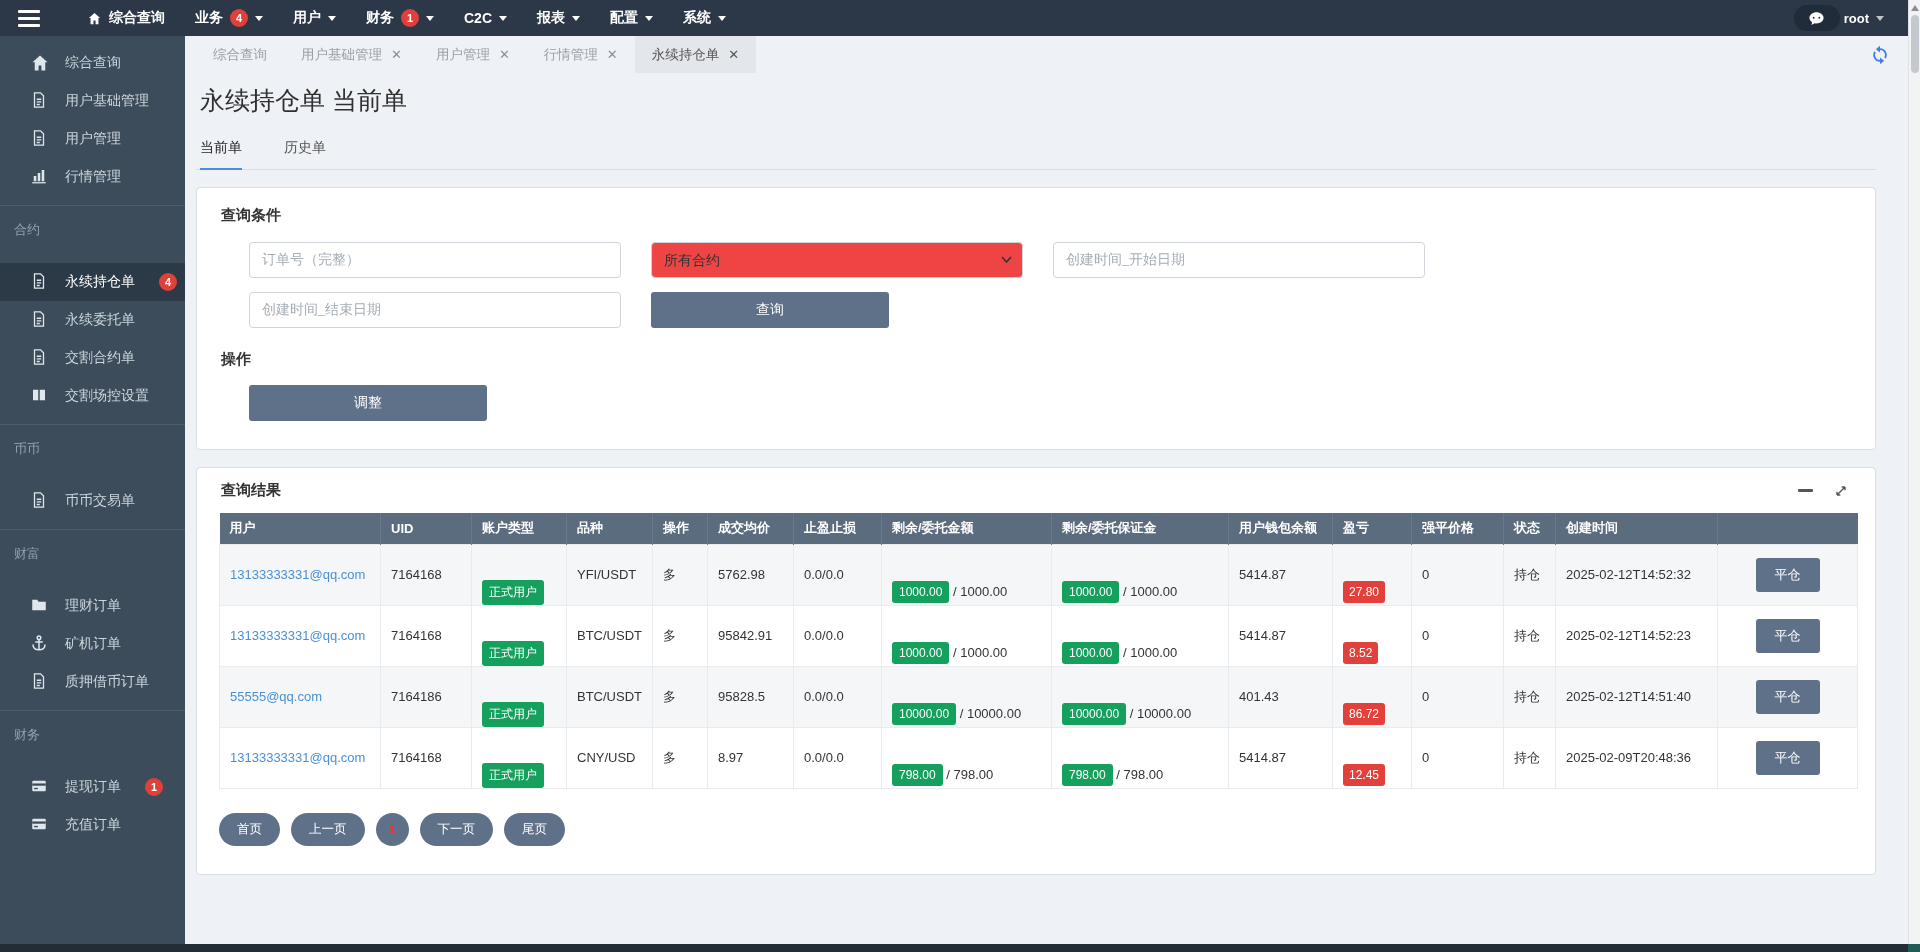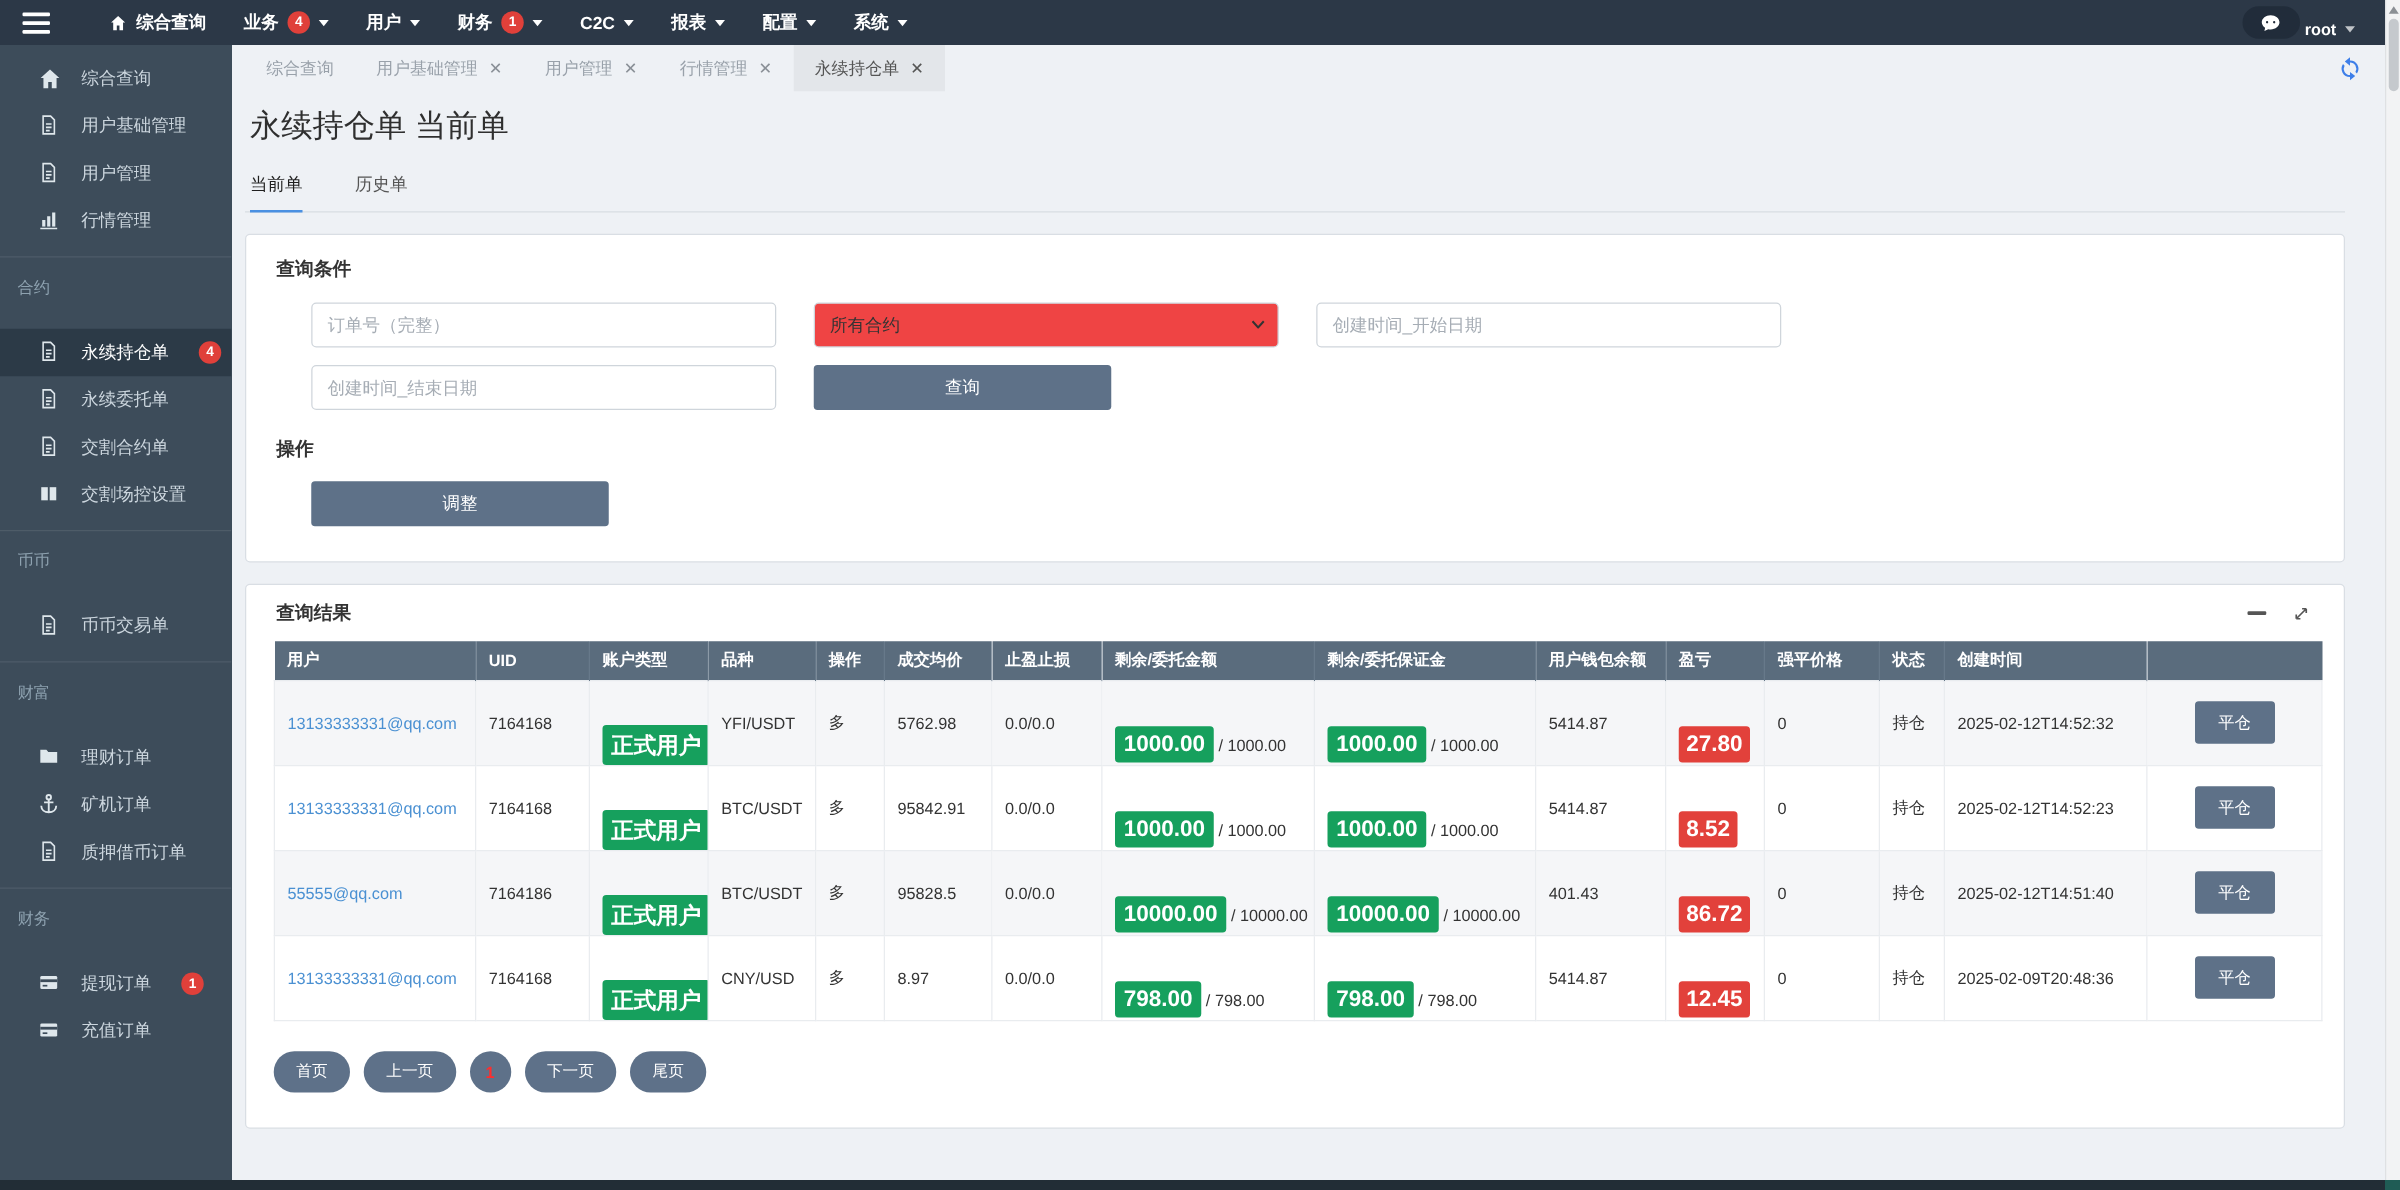--- a/index.html
+++ b/index.html
@@ -9,21 +9,21 @@
     background:#eef1f5; position:relative; color:#333;
   }
   
   .topbar{position:fixed;top:0;left:0;right:12px;height:36px;background:#2c3847;display:flex;align-items:center;z-index:50;}
   .hamburger{width:58px;height:36px;display:flex;flex-direction:column;justify-content:center;align-items:center;gap:4px;cursor:pointer;}
   .hamburger span{width:22px;height:3px;background:#fff;border-radius:1px;}
   .nav-items{display:flex;align-items:center;margin-left:14px;}
   .nav-item{display:flex;align-items:center;gap:7px;height:36px;padding:0 15px;color:#fff;font-size:14px;font-weight:bold;cursor:pointer;}
   .nav-badge{background:#e0403a;color:#fff;font-size:11px;font-weight:bold;min-width:18px;height:18px;line-height:18px;border-radius:50%;text-align:center;padding:0 2px;}
   .caret{width:0;height:0;border-left:4px solid transparent;border-right:4px solid transparent;border-top:5px solid #fff;display:inline-block;}
-  .topbar-right{margin-left:auto;margin-right:24px;display:flex;align-items:flex-end;gap:4px;}
+  .topbar-right{margin-left:auto;margin-right:24px;display:flex;align-items:center;gap:4px;}
   .chat-pill{width:46px;height:26px;background:#212c3a;border-radius:13px;display:flex;align-items:center;justify-content:center;cursor:pointer;}
   .user-menu{display:flex;align-items:center;gap:7px;color:#fff;font-size:13px;font-weight:bold;cursor:pointer;}
   
   .sidebar{position:fixed;top:36px;left:0;bottom:0;width:185px;background:#3d4c5a;z-index:40;padding-top:8px;}
   .side-item{height:38px;display:flex;align-items:center;padding-left:30px;gap:15px;color:#ccd6de;font-size:14px;cursor:pointer;}
   .side-item .sicon{width:20px;height:20px;flex:0 0 20px;color:#dfe7ec;}
   .side-item.active{background:#2c3a47;color:#fff;}
   .side-badge{background:#e0403a;color:#fff;font-size:11px;font-weight:bold;min-width:18px;height:18px;line-height:18px;border-radius:50%;text-align:center;margin-left:9px;}
   .side-section{padding:15px 0 24px 14px;color:#8ea2b0;font-size:13px;border-top:1px solid rgba(255,255,255,.09);margin-top:9px;}
   
@@ -36,21 +36,21 @@
   .refresh-btn{margin-left:auto;margin-right:30px;cursor:pointer;display:flex;}
   .page{padding:2px 44px 0 11px;}
   .page-title{font-size:25px;font-weight:400;color:#2f2f2f;margin:9px 0 22px 4px;}
   .subtabs{display:flex;gap:42px;border-bottom:1px solid #d8dde2;padding-left:4px;}
   .subtab{padding-bottom:11px;font-size:14px;color:#555;cursor:pointer;}
   .subtab.active{color:#1f1f1f;border-bottom:2px solid #4a90e2;margin-bottom:-1px;}
   .panel{background:#fff;border:1px solid #d9dee4;border-radius:4px;margin-top:17px;}
   .panel-query{padding:18px 0 28px;}
   .section-h{font-size:15px;font-weight:bold;color:#333;margin-left:24px;}
   .form-grid{margin:17px 0 0 52px;display:grid;grid-template-columns:372px 372px 372px;column-gap:30px;row-gap:14px;align-items:center;}
-  .txt{height:36px;border:1px solid #cfd5db;border-radius:4px;padding:0 12px;font-size:14px;color:#333;width:100%;outline:none;font-family:Liberation Sans, sans-serif;}
+  .txt{height:36px;border:1px solid #cfd5db;border-radius:4px;padding:0 12px;font-size:14px;color:#333;width:100%;outline:none;font-family:Liberation Serif, serif;}
   .txt::placeholder{color:#a6adb5;}
   .select-wrap{position:relative;width:100%;}
   .select-wrap select{width:100%;height:36px;-webkit-appearance:none;appearance:none;border:1px solid #cfd5db;border-radius:4px;padding:0 12px;font-size:14px;color:#333;background:#ef4444;outline:none;font-family:inherit;cursor:pointer;}
   .chev{position:absolute;right:11px;top:14px;pointer-events:none;display:flex;}
   .btn{height:36px;background:#5e7188;color:#fff;font-size:14px;border:none;border-radius:3px;cursor:pointer;font-family:inherit;}
   .btn-search{width:238px;}
   .op-row{margin:16px 0 0 52px;display:flex;gap:30px;}
   .op-select{width:378px;}
   .btn-adjust{width:238px;}
   
@@ -59,21 +59,21 @@
   .head-tools{margin-left:auto;display:flex;align-items:center;gap:20px;}
   .tool-minus{width:15px;height:3px;background:#555;border-radius:1px;cursor:pointer;}
   .tool-expand{cursor:pointer;display:flex;}
   .table-wrap{margin:2px 22px 0;}
   table{width:100%;border-collapse:collapse;table-layout:fixed;}
   thead th{background:#5a6c7d;color:#fff;font-size:13px;font-weight:bold;text-align:left;height:31px;padding:0 0 0 10px;border-right:1px solid #67798a;overflow:hidden;white-space:nowrap;}
   thead th:last-child{border-right:none;}
   tbody td{font-size:13px;color:#333;height:42px;padding:0 4px 0 10px;border:1px solid #e9ecef;overflow:hidden;white-space:nowrap;}
   tbody tr:nth-child(odd){background:#f5f6f8;}
   a.email{color:#4a90d2;text-decoration:none;cursor:pointer;}
-  .bdg{display:inline-block;border-radius:3px;color:#fff;font-size:18px;font-weight:bold;padding:4px 7px;margin-top:35px;}
+  .bdg{display:inline-block;border-radius:3px;color:#fff;font-size:12px;font-weight:normal;padding:4px 7px;margin-top:35px;}
   .bdg-green{background:#16a05d;}
   .bdg-red{background:#e2413b;padding:4px 6px;}
   td.c-action{text-align:center;padding:0;}
   .btn-close{background:#5e7188;color:#fff;font-size:13px;border:none;border-radius:3px;padding:8px 19px;cursor:pointer;font-family:inherit;}
   .pager{display:flex;gap:11px;margin:24px 0 0 22px;align-items:center;}
   .pg{height:33px;padding:0 18px;background:#5e7189;color:#fff;font-size:12.5px;border:none;border-radius:17px;display:flex;align-items:center;cursor:pointer;font-family:inherit;}
   .pg-current{width:33px;padding:0;justify-content:center;color:#ff2d2d;font-weight:bold;border-radius:50%;font-size:13px;}
   
   .bottom-strip{position:fixed;left:0;right:12px;bottom:0;height:8px;background:#222d36;z-index:60;}
   .scroll-corner{position:fixed;right:0;bottom:0;width:12px;height:8px;background:#1f5c55;z-index:61;}

